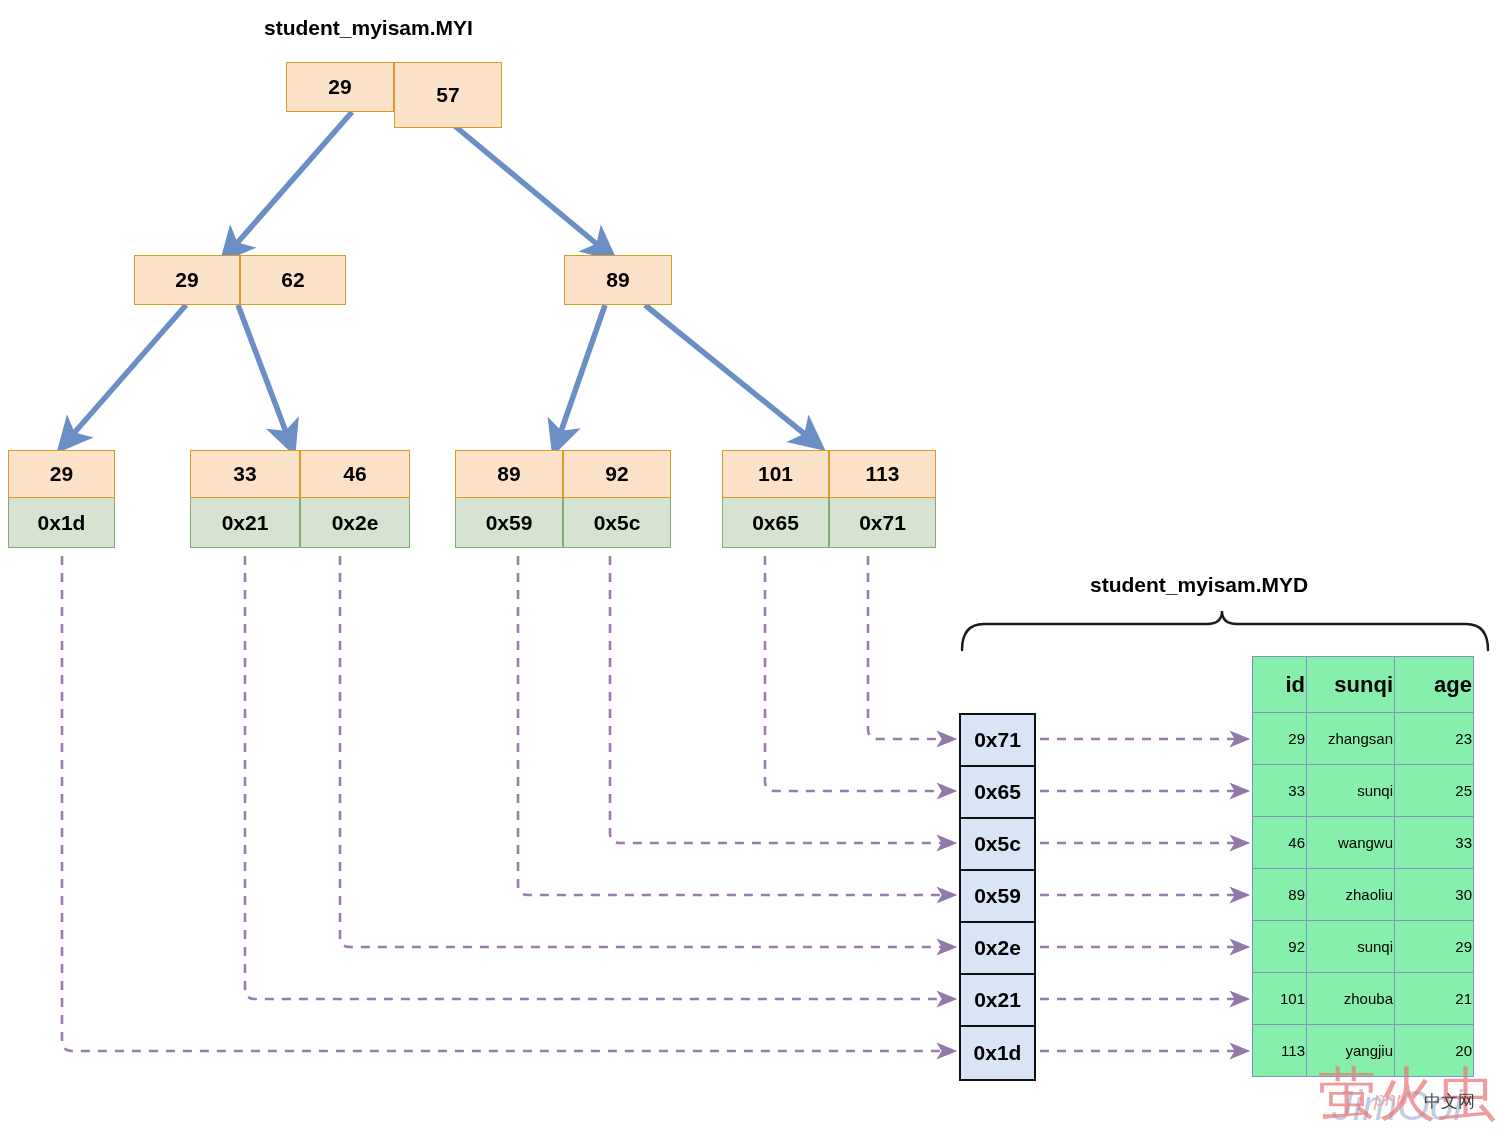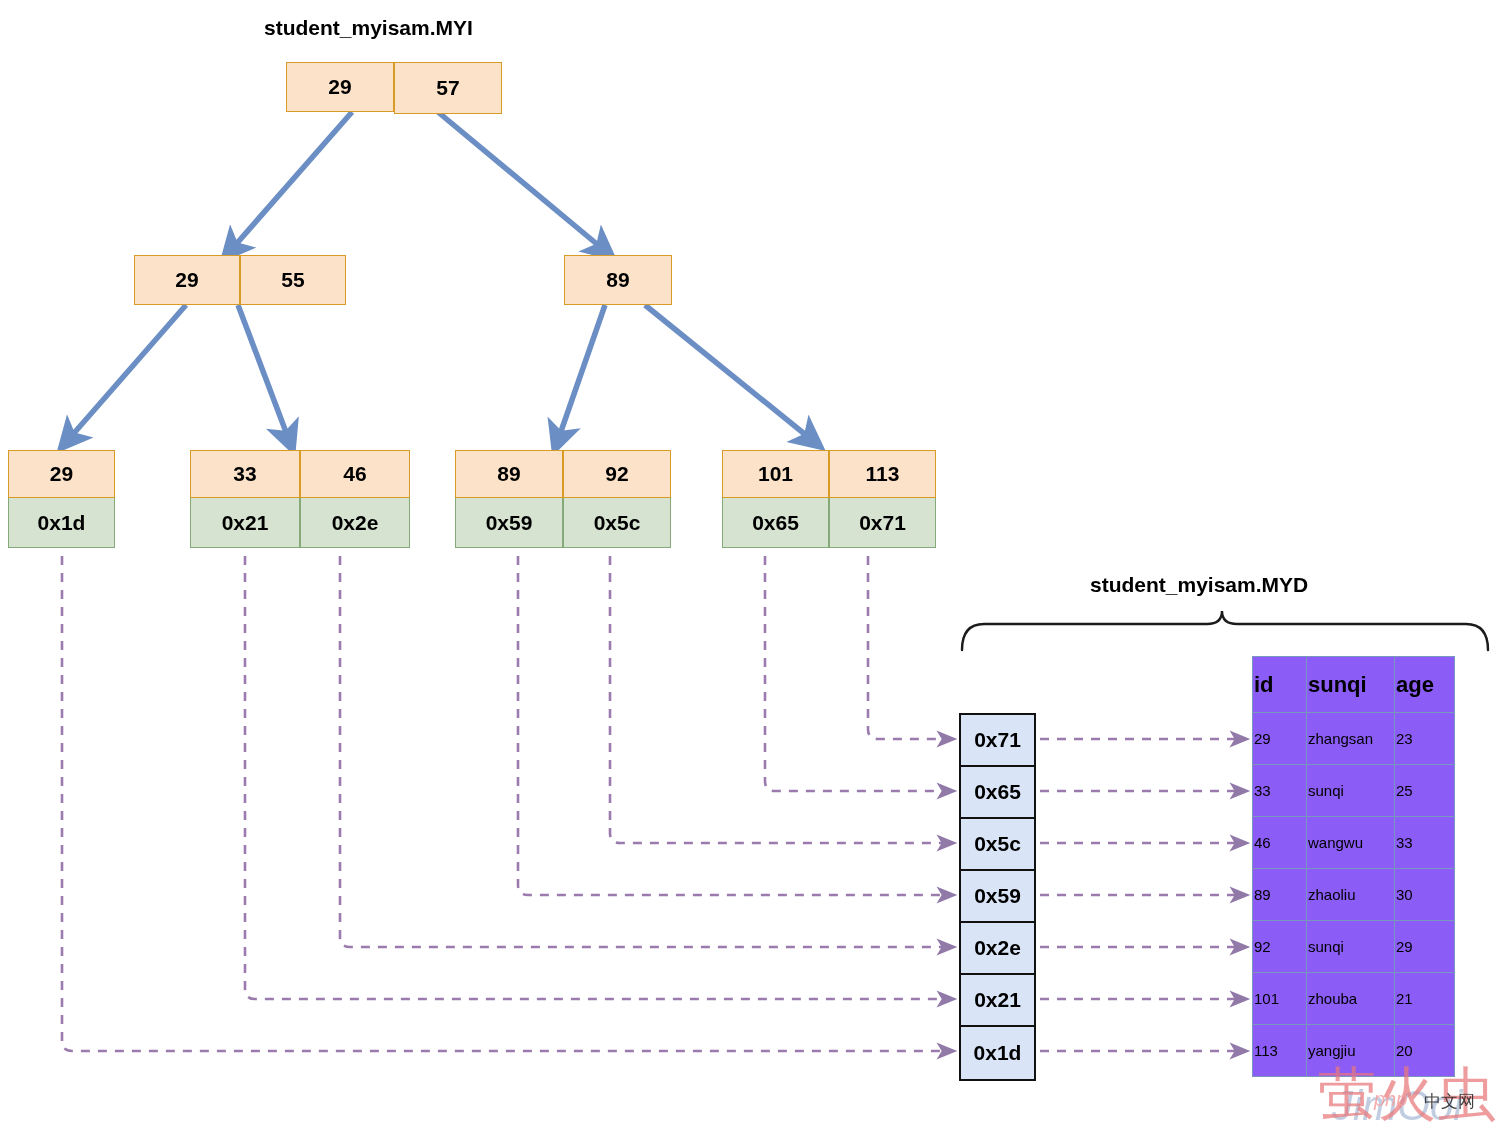--- a/index.html
+++ b/index.html
@@ -35,25 +35,25 @@
 
   
   #phys{position:absolute;left:883px;top:1090px;width:232px;height:36px;
         box-sizing:border-box;border:1.6px solid #7A95C0;background:#DCE6F6;
         display:flex;align-items:center;justify-content:center;
         font-weight:bold;font-size:21px;color:#000;
         font-family:"DejaVu Sans","Liberation Sans",sans-serif;}
 
   
   #myd{position:absolute;left:1252px;top:656px;border-collapse:collapse;}
-  #myd td,#myd th{border:1.4px solid #7A95C0;background:#8b5cf6;text-align:left;
+  #myd td,#myd th{border:1.4px solid #7A95C0;background:#86efac;text-align:right;
                   color:#000;box-sizing:border-box;}
   #myd th{font-weight:bold;font-size:22px;height:56px;}
   #myd td{font-weight:normal;font-size:15px;height:52px;}
-  .c-id{width:54px;} .c-name{width:88px;} .c-age{width:60px;}
+  .c-id{width:54px;} .c-name{width:88px;} .c-age{width:79px;}
 
   
   #wm{position:absolute;left:1318px;top:1058px;width:180px;height:76px;}
   #wm .big{position:absolute;left:0;top:-2px;font-size:58px;color:#E8777A;
            opacity:.72;letter-spacing:2px;white-space:nowrap;
            font-family:"DejaVu Sans","Liberation Sans",sans-serif;}
   #wm .blue{position:absolute;left:14px;top:24px;font-size:42px;color:#8FA6C8;
             opacity:.55;font-style:italic;white-space:nowrap;}
   #wm .php{position:absolute;left:56px;top:30px;font-size:20px;color:#F3A0A2;
            opacity:.85;font-style:italic;}
@@ -116,26 +116,26 @@
       <path d="M962,650 Q962,624 984,624 L1207,624 Q1222,624 1222,611
                Q1222,624 1237,624 L1466,624 Q1488,624 1488,650"></path>
     </g>
   </svg>
 
   <div class="ttl" style="left:264px;top:16px;">student_myisam.MYI</div>
   <div class="ttl" style="left:1090px;top:573px;">student_myisam.MYD</div>
 
   <div class="node" style="left:286px;top:62px;">
     <div class="cell" style="width:108px;height:50px;">29</div>
-    <div class="cell" style="width:108px;height:52px;">57</div>
+    <div class="cell" style="width:108px;height:66px;">57</div>
   </div>
 
   <div class="node" style="left:134px;top:255px;">
     <div class="cell" style="width:106px;height:50px;">29</div>
-    <div class="cell" style="width:106px;height:50px;">55</div>
+    <div class="cell" style="width:106px;height:50px;">62</div>
   </div>
   <div class="node" style="left:564px;top:255px;">
     <div class="cell" style="width:108px;height:50px;">89</div>
   </div>
 
   <div class="leafwrap" style="left:8px;top:450px;">
     <div class="leafrow">
       <div class="kcell" style="width:107px;">29</div>
     </div>
     <div class="leafrow">

